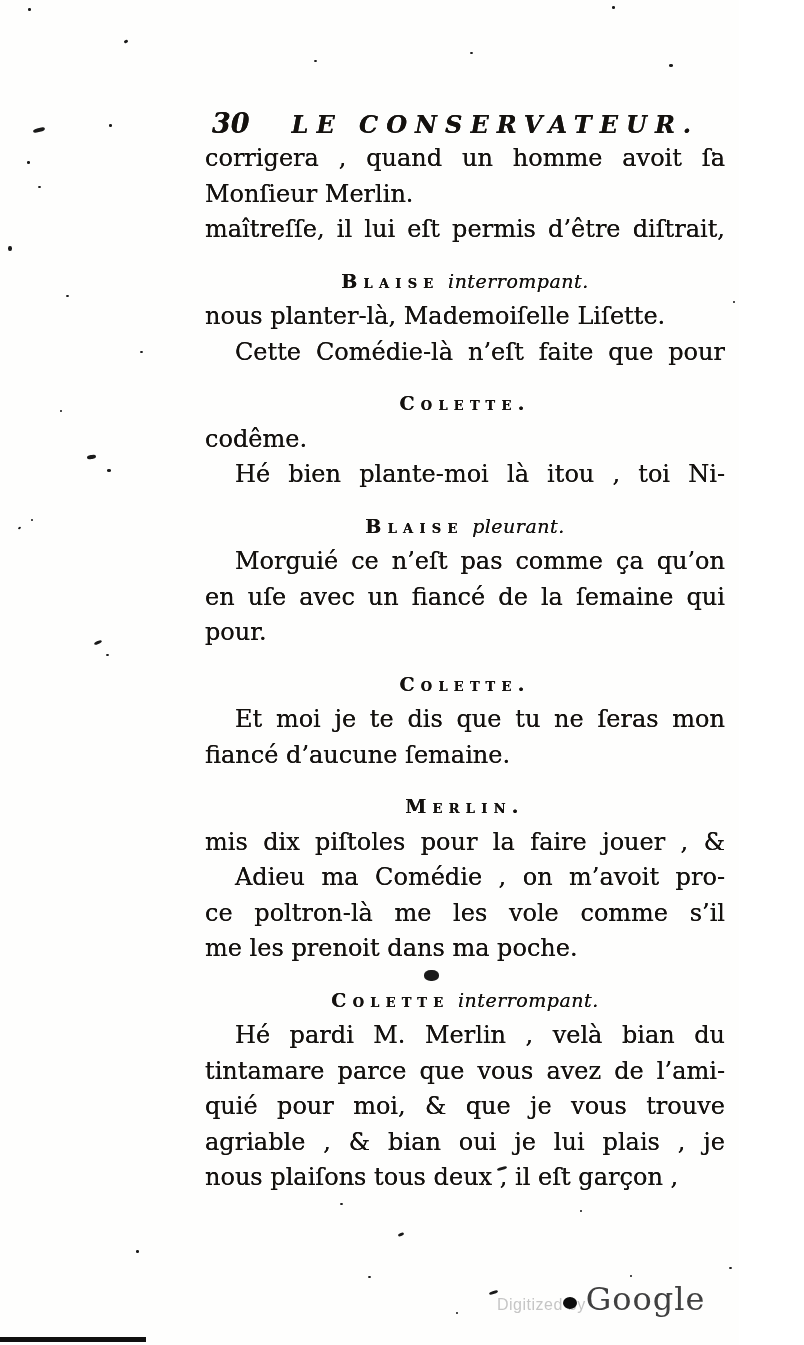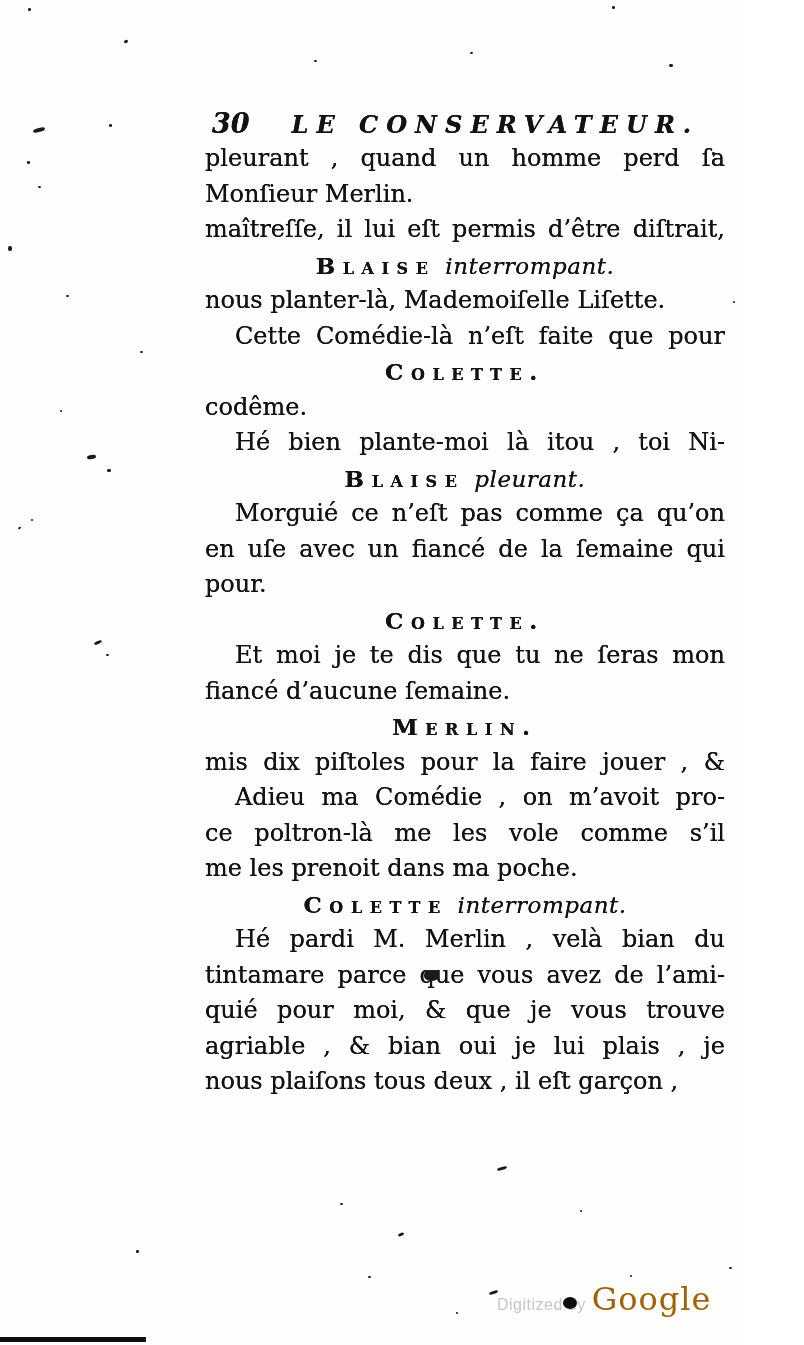--- a/index.html
+++ b/index.html
@@ -35,42 +35,42 @@
     text-shadow:0 0 .55px rgba(0,0,0,.9);
   }
   .line{
     text-align:justify;
     text-align-last:justify;
     height:35.5px;overflow:visible;
   }
   .line.last{text-align-last:left;}
   .line.indent{text-indent:30px;}
   .speaker{
-    text-align:center;font-size:23px;height:35.5px;
+    text-align:center;font-size:19px;height:35.5px;margin-top:16px;
   }
   .speaker-name{
     font-variant:small-caps;
     letter-spacing:.33em;font-weight:bold;
   }
   .direction{
     font-style:italic;letter-spacing:.5px;margin-left:2px;
   }
   
   .watermark{
     position:absolute;left:497px;top:1280px;
     display:flex;align-items:baseline;
     white-space:nowrap;
   }
   .wm-prefix{
     font-family:"Liberation Sans", sans-serif;
     font-size:16px;color:#c6c6c6;letter-spacing:.5px;
   }
   .wm-logo{
     font-family:"DejaVu Serif", serif;
-    font-size:32px;color:#a16207;letter-spacing:1px;margin-left:6px;
+    font-size:32px;color:#404040;letter-spacing:1px;
   }
   .ink-blot{
     position:absolute;left:66px;top:17px;width:14px;height:12px;
     background:#0c0c0c;border-radius:50%;
   }
   
   .edge-line{
     position:absolute;left:787px;top:-8px;width:6px;height:1365px;
     background:#050505;transform:rotate(0.45deg);border-radius:2px;
   }
@@ -86,21 +86,21 @@
 
 <div class="scan">
 
   <div class="page-header">
     <span class="page-number">30</span>
     <span class="running-title">LE CONSERVATEUR.</span>
   </div>
 
   <div class="text-block" id="text-block">
       <div class="para">
-        <div class="line">pleurant , quand un homme perd ſa</div>
+        <div class="line">corrigera , quand un homme avoit ſa</div>
         <div class="line last">Monſieur Merlin.</div>
         <div class="line">maîtreſſe, il lui eſt permis d’être diſtrait,</div>
       </div>
       <div class="speaker"><span class="speaker-name">Blaise</span><span class="direction"> interrompant.</span></div>
       <div class="para">
         <div class="line last">nous planter-là, Mademoiſelle Liſette.</div>
         <div class="line indent">Cette Comédie-là n’eſt faite que pour</div>
       </div>
       <div class="speaker"><span class="speaker-name">Colette.</span></div>
       <div class="para">

